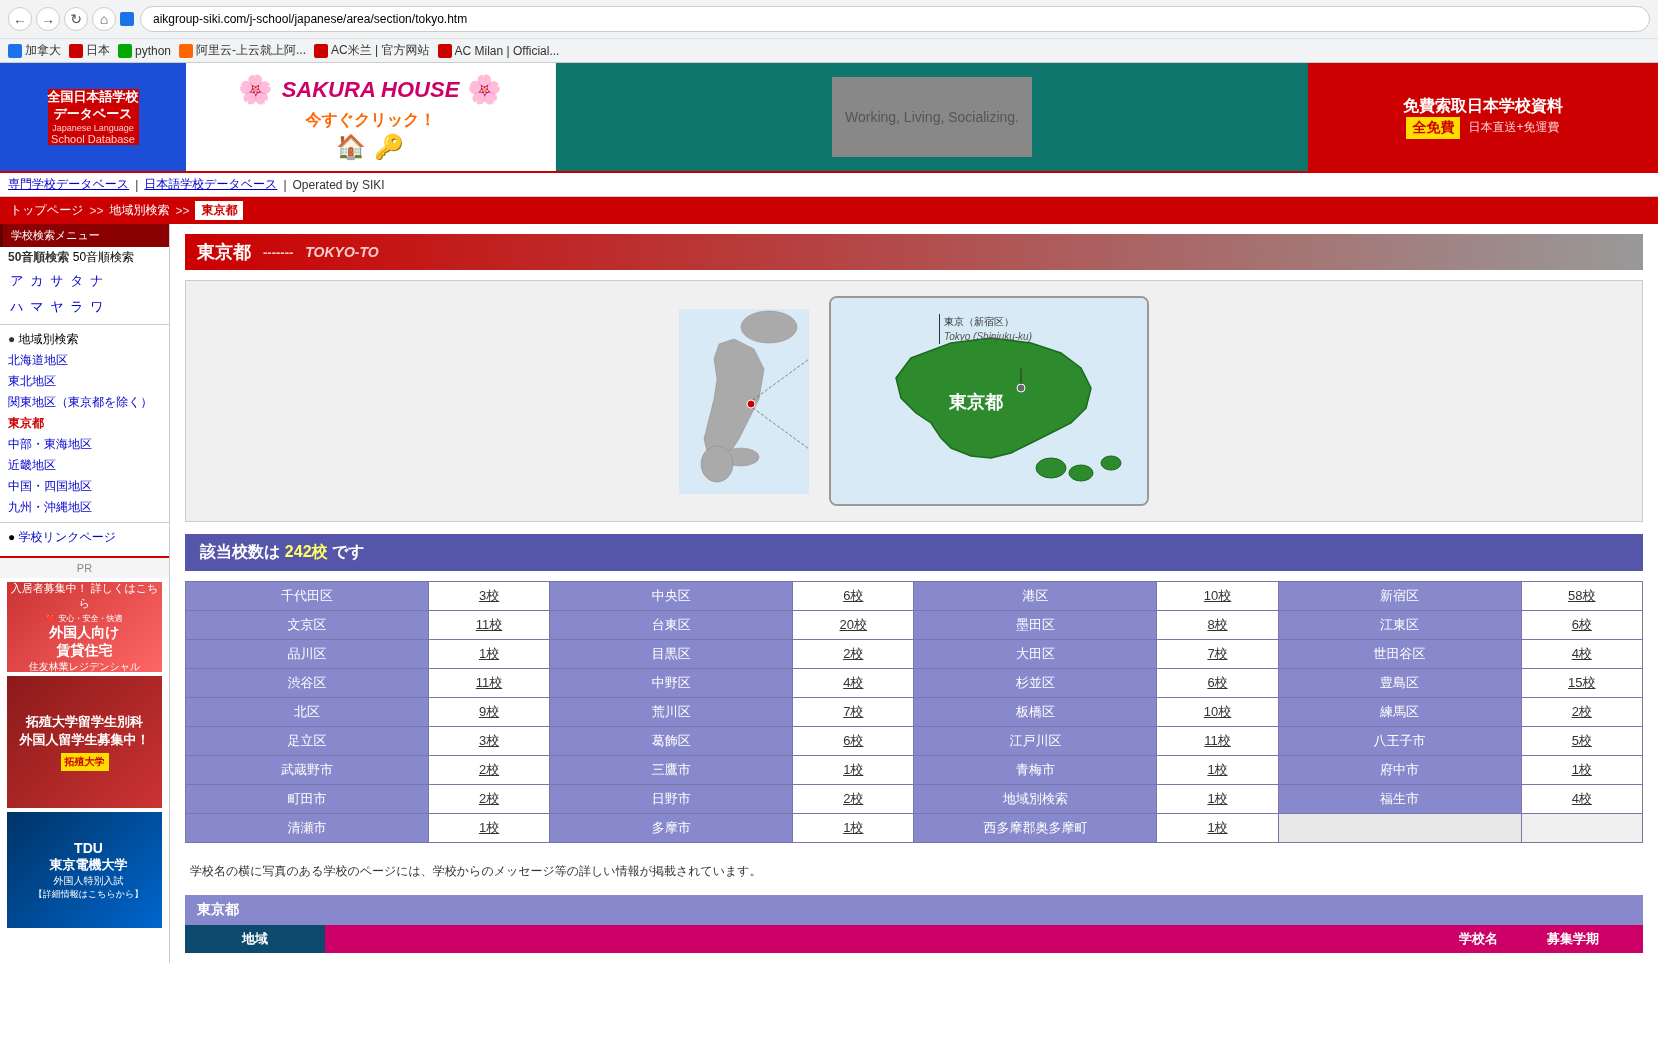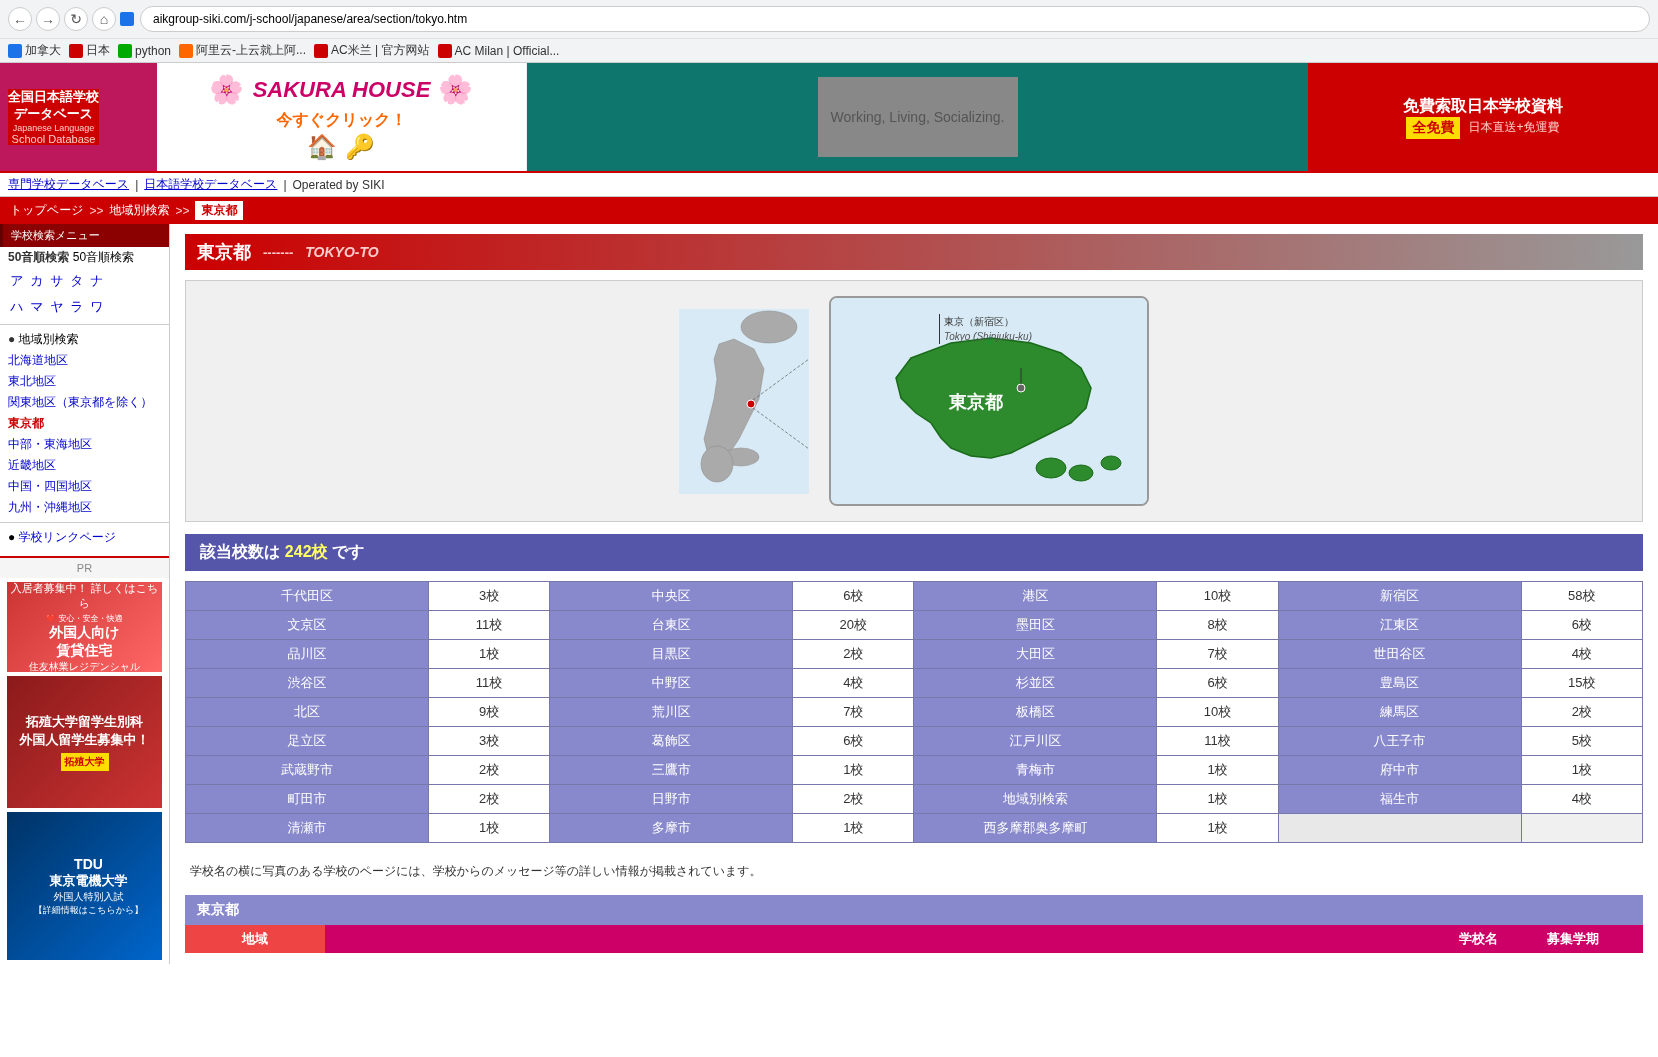--- a/index.html
+++ b/index.html
@@ -16,21 +16,21 @@
     .bm-red { background: #cc0000; }
     .bm-blue { background: #1a73e8; }
     .bm-orange { background: #ff6600; }
     .bm-green { background: #00aa00; }
 
     
     .page-wrapper { width: 1658px; background: #fff; }
 
     
     .top-banner { display: flex; align-items: stretch; border-bottom: 2px solid #cc0000; }
-    .logo-area { width: 157px; background: #be185d; display: flex; align-items: center; padding: 8px; flex-shrink: 0; }
+    .logo-area { width: 186px; background: #1d4ed8; display: flex; align-items: center; justify-content: center; padding: 8px; flex-shrink: 0; }
     .logo-box { background: #cc0000; color: #fff; text-align: center; }
     .logo-jp { font-size: 13px; font-weight: bold; color: #fff; line-height: 1.3; }
     .logo-en { font-size: 9px; color: #ffcccc; }
     .logo-db { font-size: 11px; color: #ffcccc; }
     .banner-sakura { width: 370px; background: #fff; display: flex; align-items: center; justify-content: center; border-right: 1px solid #eee; }
     .sakura-content { text-align: center; }
     .sakura-title { color: #cc0066; font-size: 22px; font-weight: bold; font-style: italic; }
     .sakura-subtitle { color: #ff6600; font-size: 16px; font-weight: bold; }
     .banner-middle { flex: 1; background: #0f766e; display: flex; align-items: center; justify-content: center; }
     .banner-middle-text { font-size: 14px; color: #555; }
@@ -76,29 +76,29 @@
     .map-title-en { font-size: 14px; color: #ffcccc; font-style: italic; }
 
     
     .school-count-bar { background: #5555aa; color: #fff; padding: 8px 15px; font-size: 16px; font-weight: bold; margin-bottom: 10px; }
     .school-count-num { color: #ffff66; }
 
     
     .school-table { width: 100%; border-collapse: collapse; margin-bottom: 15px; }
     .school-table td { border: 1px solid #7777aa; padding: 5px 8px; text-align: center; font-size: 13px; }
     .school-table .district-name { background: #8888cc; color: #fff; width: 120px; }
-    .school-table .district-count { background: #fff; color: #333; width: 60px; }
+    .school-table .district-count { background: #fff; color: #333; width: 60px; text-decoration: underline; }
 
     
     .bottom-note { font-size: 12px; color: #333; margin: 10px 0; padding: 5px; }
 
     
     .listing-header { background: #8888cc; color: #fff; padding: 6px 12px; font-size: 14px; font-weight: bold; margin-top: 10px; }
     .listing-columns { display: flex; }
-    .col-region { background: #ef4444; color: #fff; text-align: center; padding: 5px; font-size: 13px; font-weight: bold; width: 140px; flex-shrink: 0; }
+    .col-region { background: #0c4a6e; color: #fff; text-align: center; padding: 5px; font-size: 13px; font-weight: bold; width: 140px; flex-shrink: 0; }
     .col-school { background: #cc0066; color: #fff; text-align: right; padding: 5px; font-size: 13px; font-weight: bold; flex: 1; }
     .col-count { background: #cc0066; color: #fff; text-align: center; padding: 5px; font-size: 13px; font-weight: bold; width: 140px; flex-shrink: 0; }
 
     
     .map-wrapper { display: flex; align-items: center; gap: 20px; width: 100%; justify-content: center; }
   </style>
 </head>
 <body>
 
 <div class="browser-chrome">
@@ -254,21 +254,21 @@
         <div class="pr-text-large">賃貸住宅</div>
         <div class="pr-text" style="font-size:10px;">住友林業レジデンシャル</div>
       </div>
       <div class="pr-banner-2" style="background: linear-gradient(135deg, #8B1A1A, #cc3333); height:132px;">
         <div class="pr-text-medium">拓殖大学留学生別科</div>
         <div class="pr-text-medium">外国人留学生募集中！</div>
         <div style="display:flex;align-items:center;gap:5px;margin-top:4px;">
           <span style="background:#ffdd00;color:#cc0000;padding:2px 4px;font-weight:bold;font-size:10px;">拓殖大学</span>
         </div>
       </div>
-      <div class="pr-banner-4" style="background: linear-gradient(135deg, #003366, #0066cc); height:148px;padding-left:8px;">
+      <div class="pr-banner-4" style="background: linear-gradient(135deg, #003366, #0066cc); height:116px;padding-left:8px;">
         <div class="pr-text-large">TDU</div>
         <div class="pr-text-medium">東京電機大学</div>
         <div class="pr-text" style="font-size:10px;">外国人特別入試</div>
         <div class="pr-text" style="font-size:9px;">【詳細情報はこちらから】</div>
       </div>
     </div>
 
     <div class="content-area">
 
       <div class="map-title-bar">

